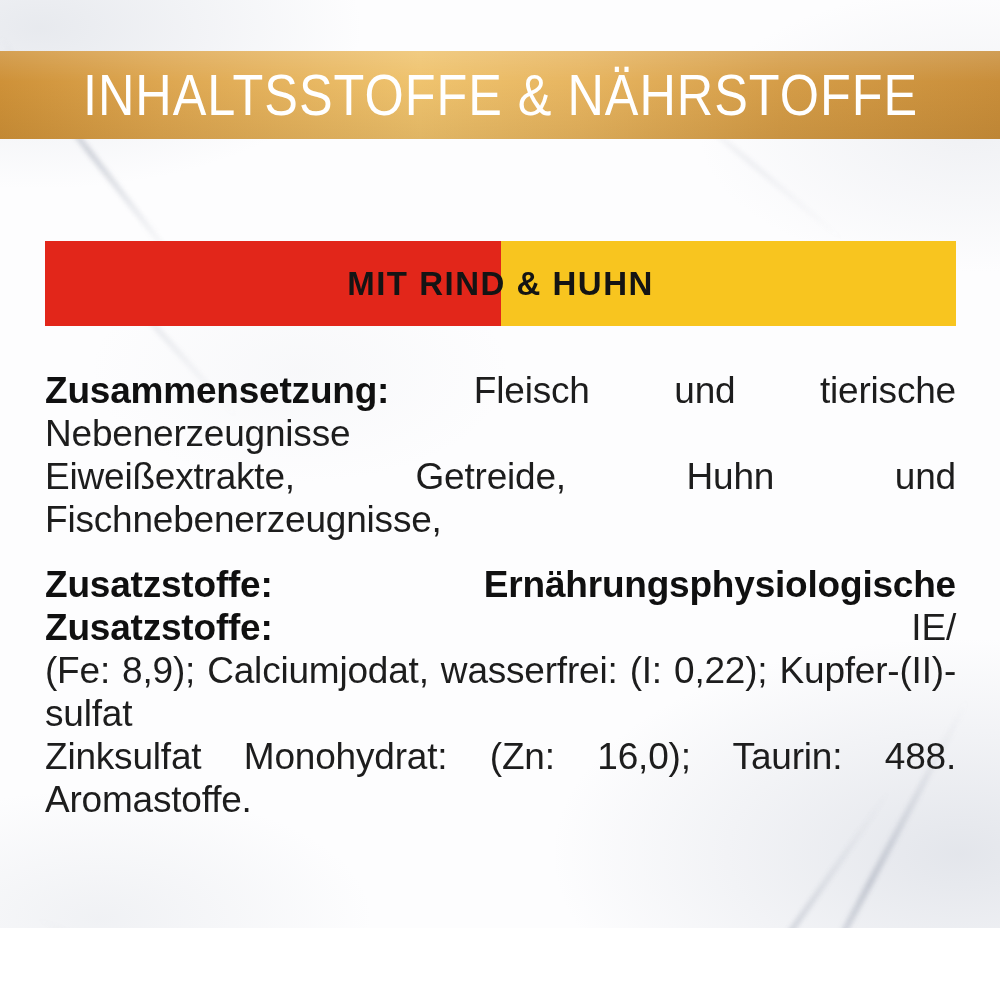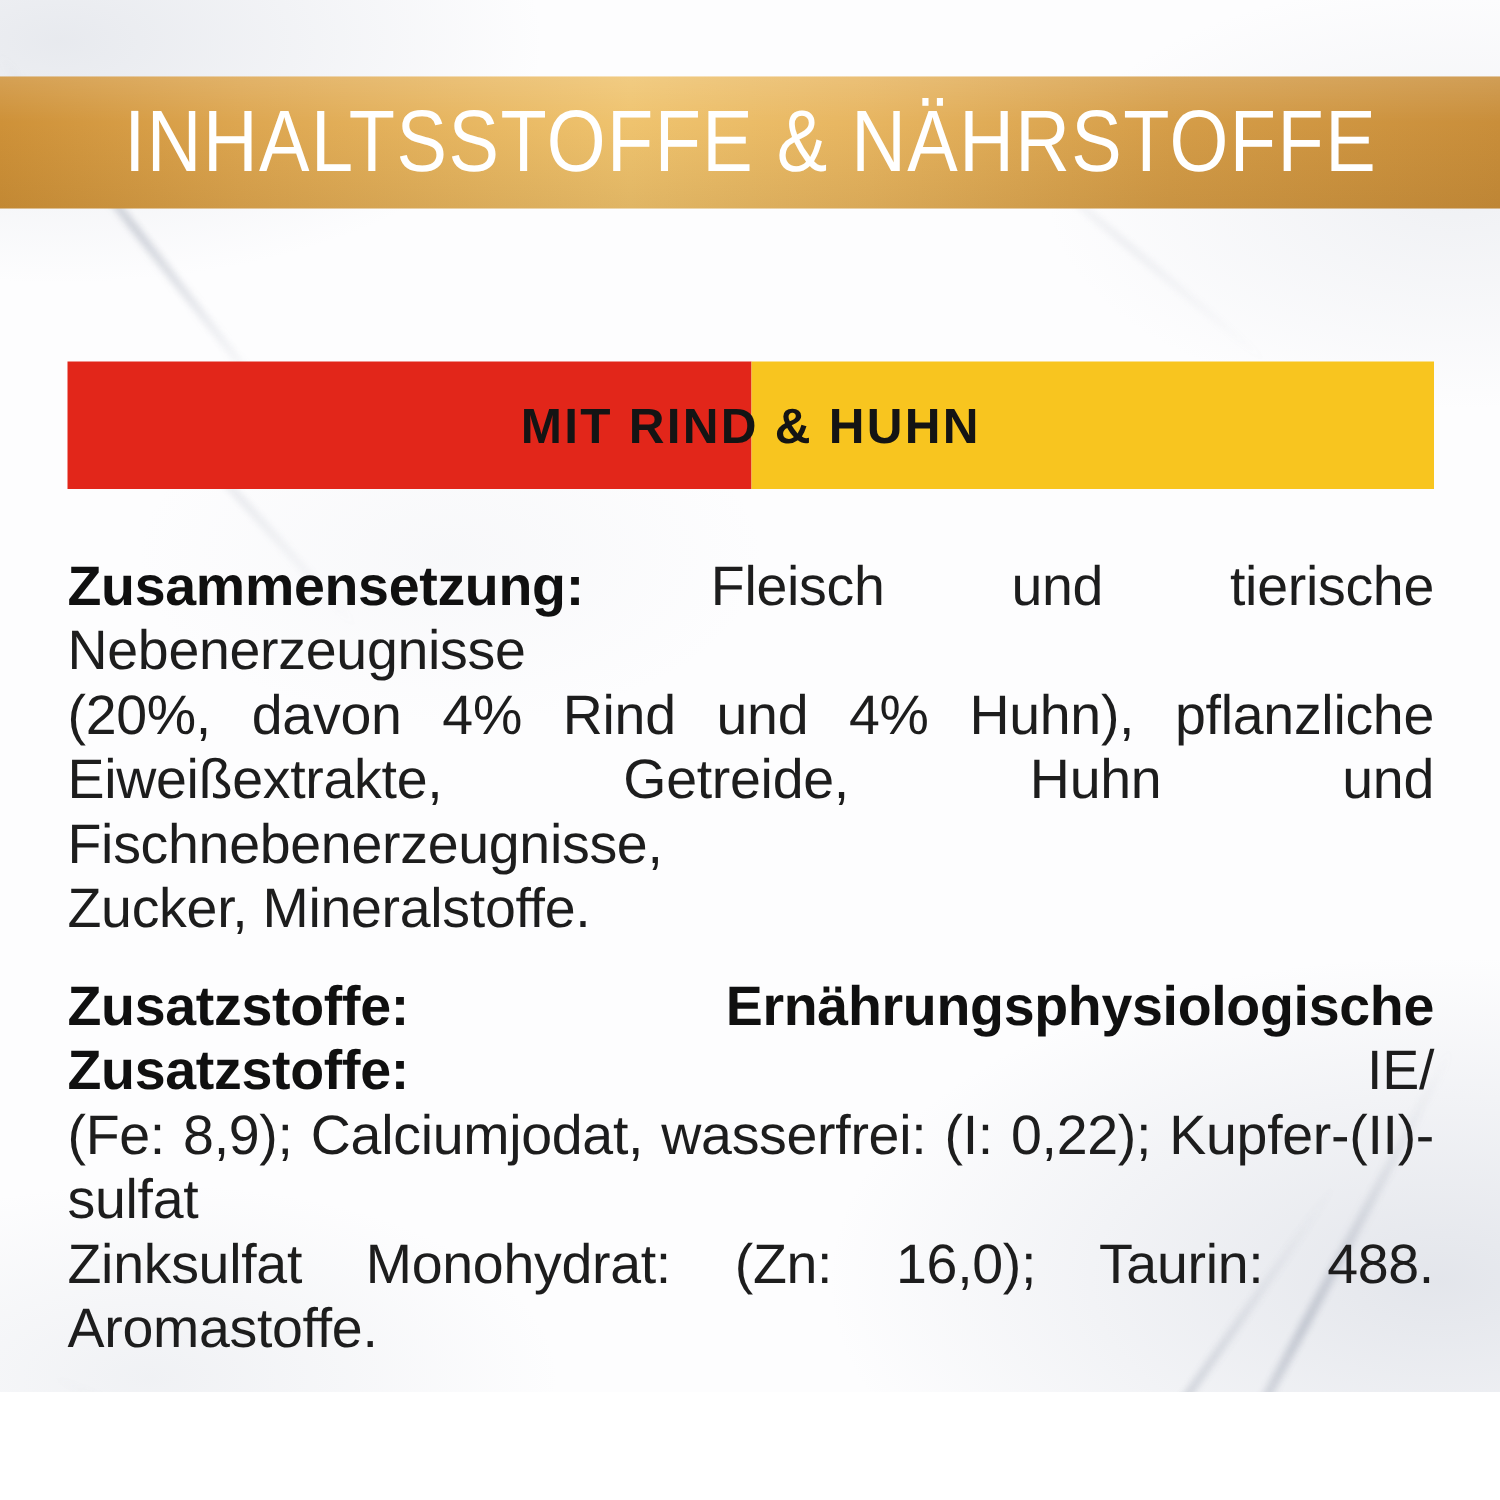--- a/index.html
+++ b/index.html
@@ -119,23 +119,21 @@
 
   <div class="variant-banner">
     <div class="half red"></div>
     <div class="half yellow"></div>
     <span class="label">MIT RIND &amp; HUHN</span>
   </div>
 
   <main class="content">
     <section class="section">
         <div class="text-line just"><b>Zusammensetzung:</b> <span>Fleisch und tierische Nebenerzeugnisse</span></div>
-        <div class="text-line just"><span>(20%, davon 4% Rind und 4% Huhn), pflanzliche</span></div>
         <div class="text-line just"><span>Eiweißextrakte, Getreide, Huhn und Fischnebenerzeugnisse,</span></div>
-        <div class="text-line"><span>Zucker, Mineralstoffe.</span></div>
       </section>
     <section class="section">
         <div class="text-line just"><b>Zusatzstoffe: Ernährungsphysiologische Zusatzstoffe:</b> <span>IE/</span></div>
         <div class="text-line just"><span>(Fe: 8,9); Calciumjodat, wasserfrei: (I: 0,22); Kupfer-(II)-sulfat</span></div>
         <div class="text-line just"><span>Zinksulfat Monohydrat: (Zn: 16,0); Taurin: 488. Aromastoffe.</span></div>
       </section>
     <section class="section">
       </section>
   </main>
 

